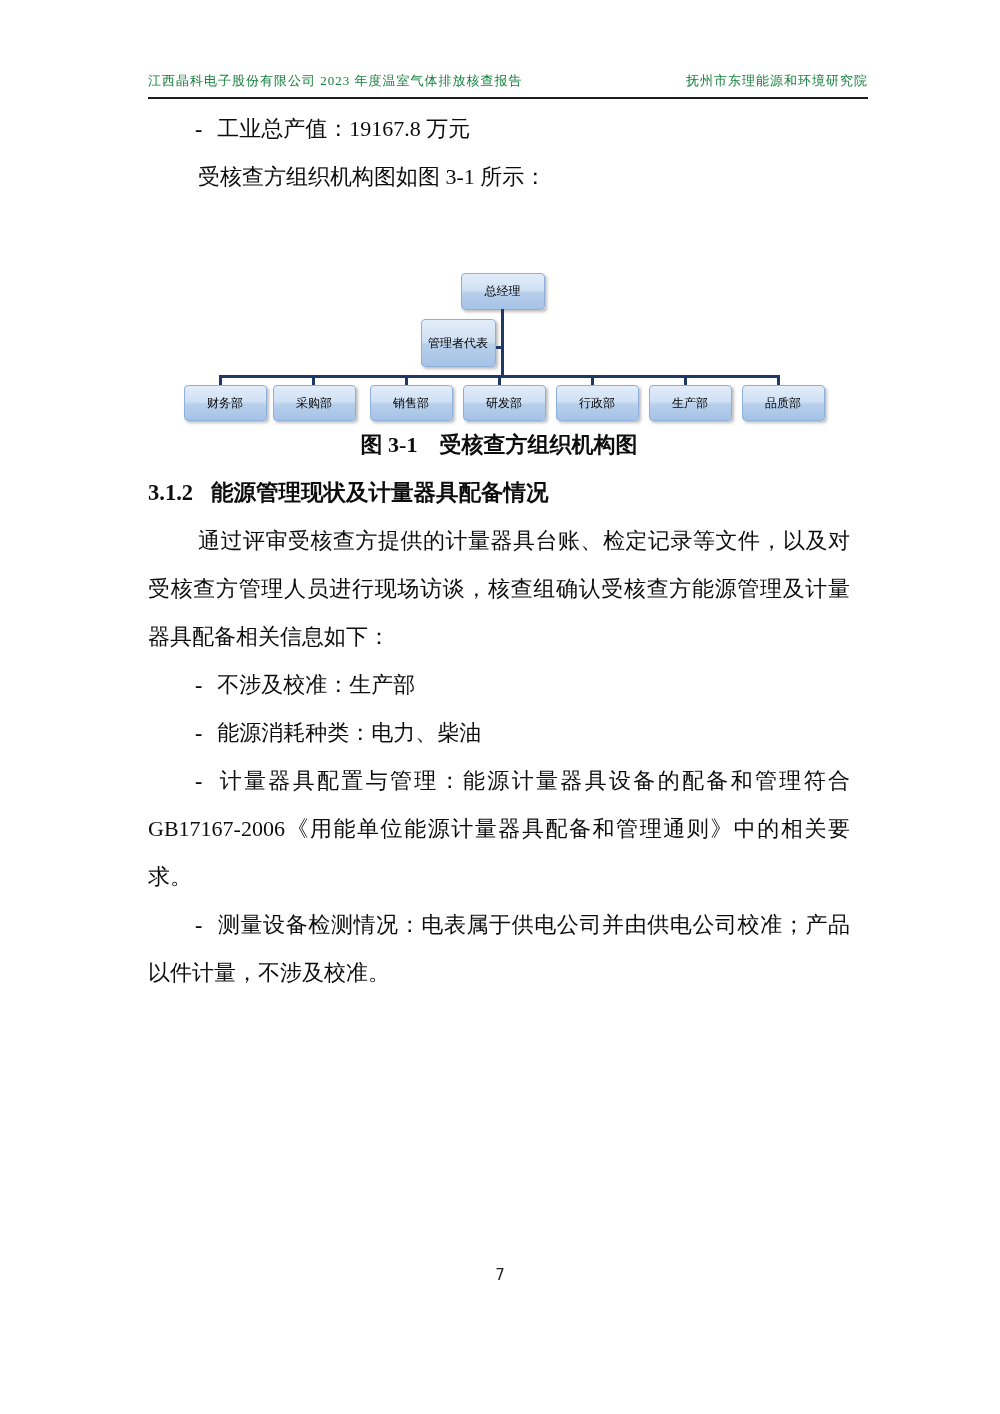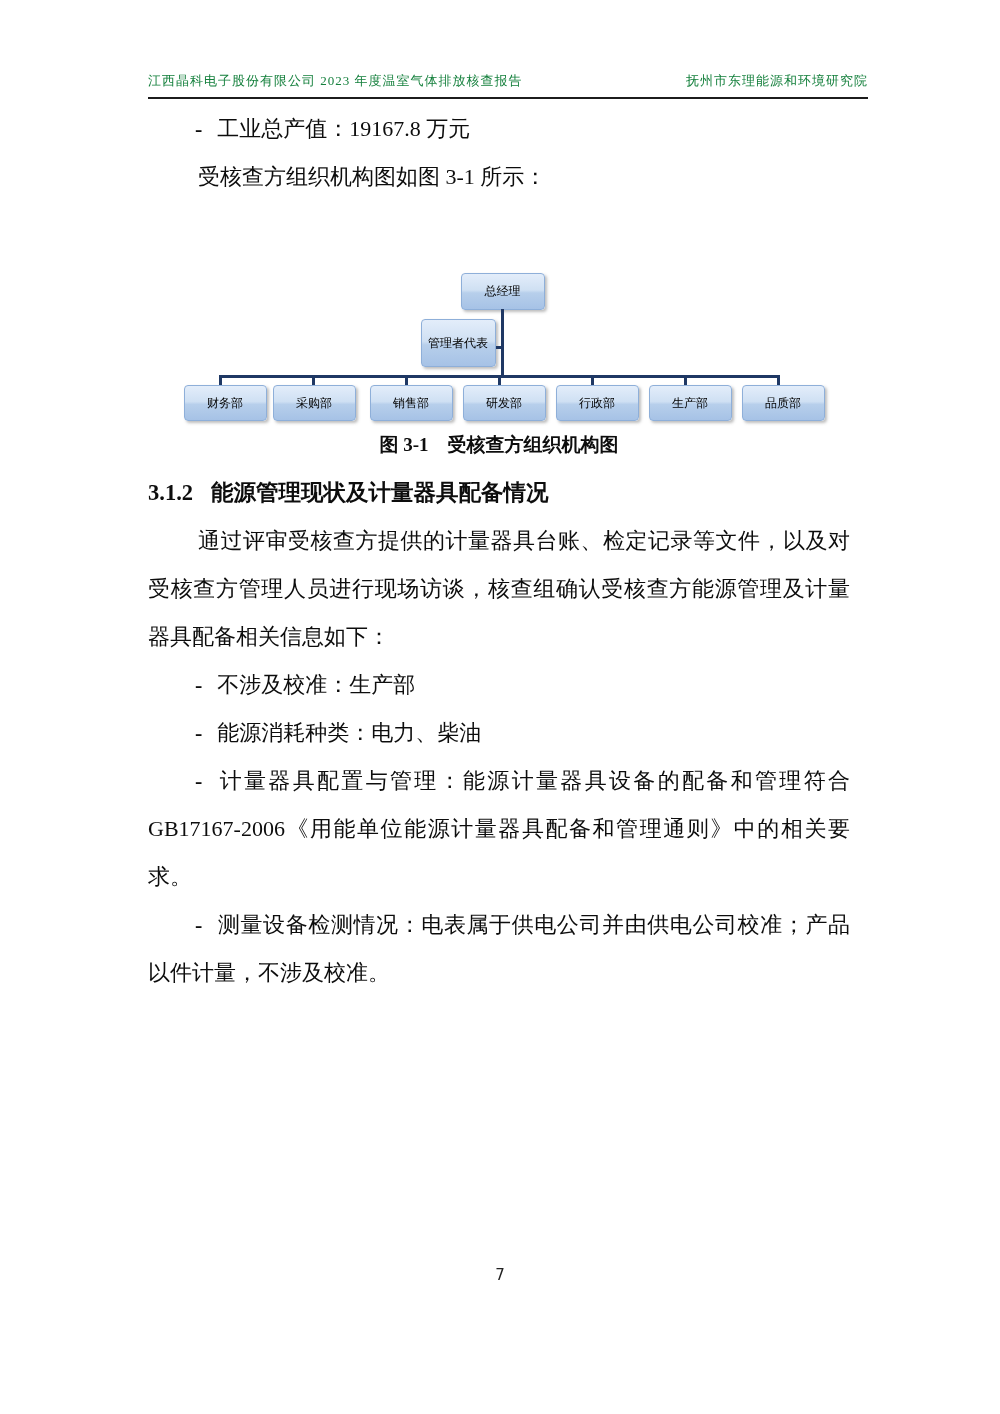--- a/index.html
+++ b/index.html
@@ -33,21 +33,21 @@
   }
   .content p{margin:0;}
   .ind{text-indent:50px;}
   .li{text-indent:47px;}
   .li .dash{font-weight:bold;margin-right:15px;}
   .group-start{margin-top:10px;}
   .caption{
     margin-top:42px;
     text-align:center;
     font-weight:bold;
-    font-size:19px;
+    font-size:22px;
     text-indent:0;
   }
   .heading{
     margin:0;
     font-size:22.5px;
     font-weight:bold;
     line-height:48px;
   }
   .heading .hnum{margin-right:18px;}
   

